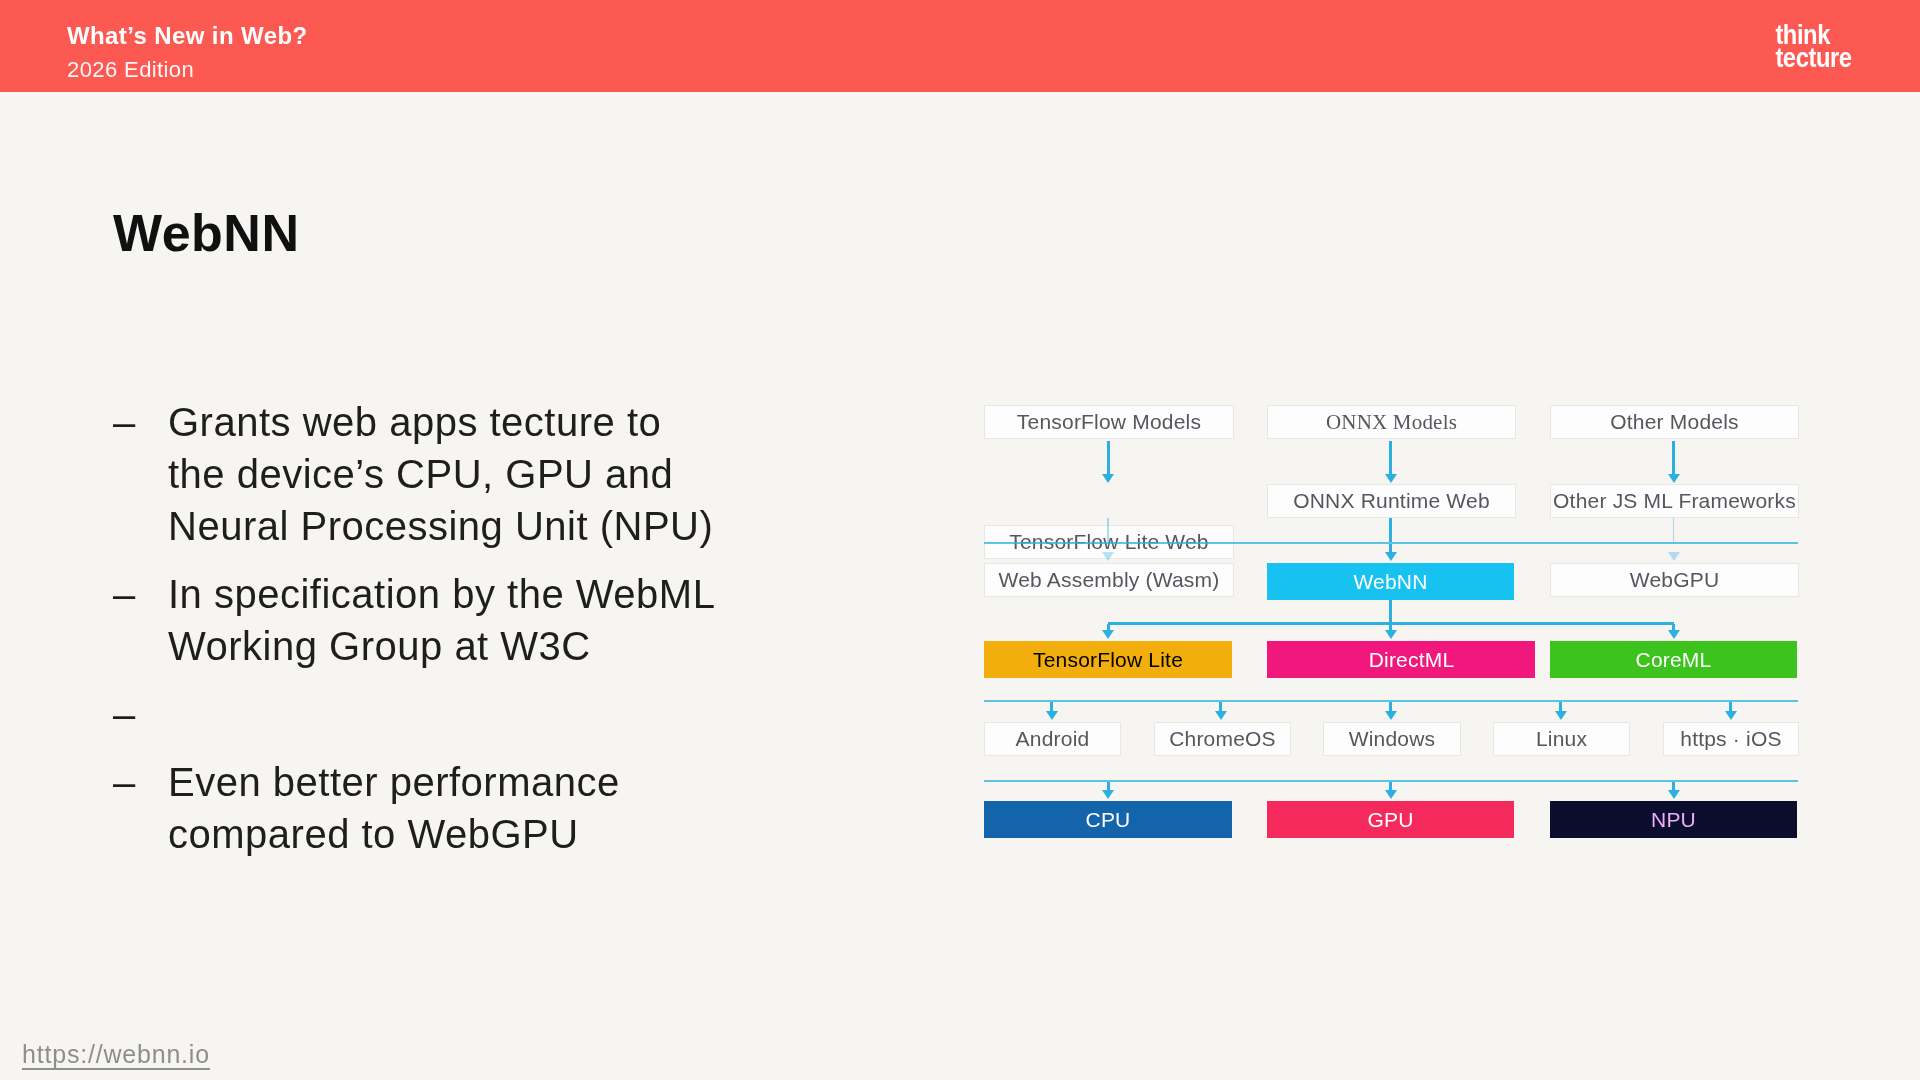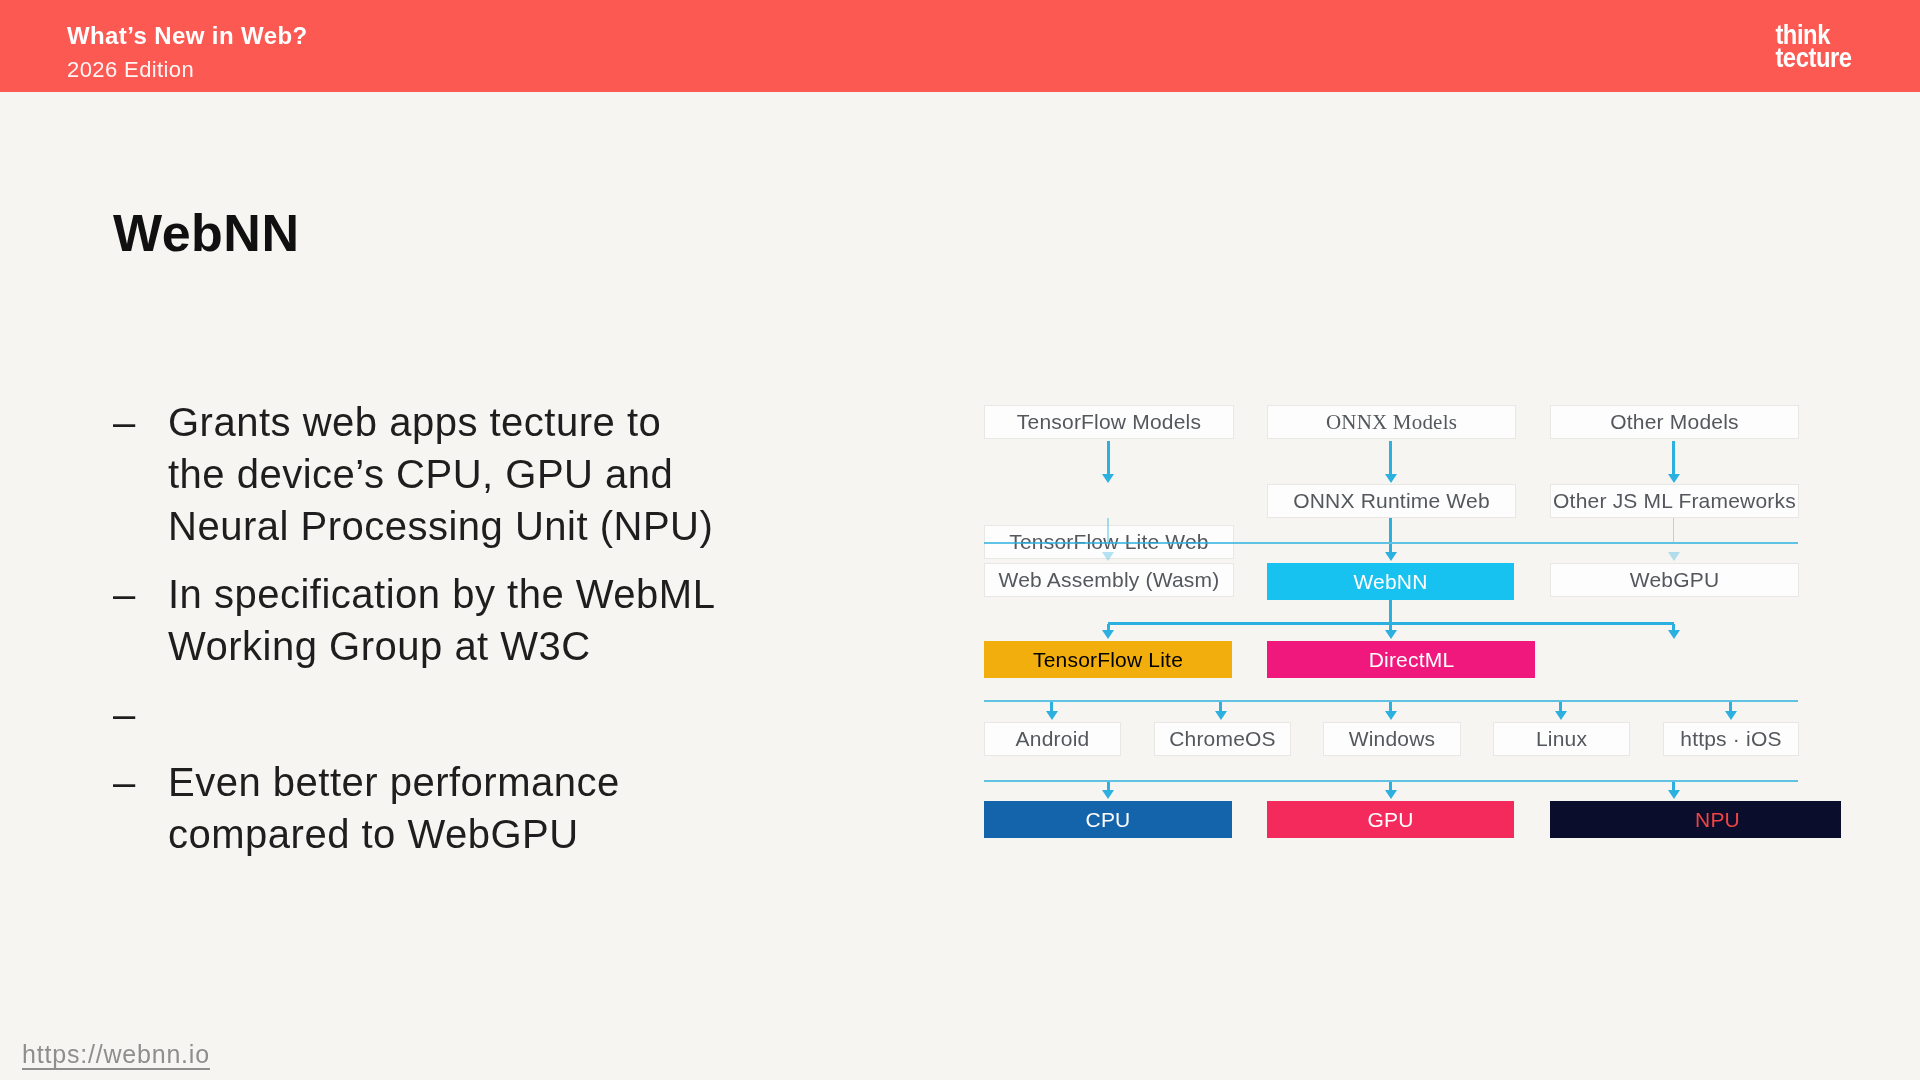--- a/index.html
+++ b/index.html
@@ -96,28 +96,29 @@
     <div class="dbox" style="left: 283px; width: 247px; top: 0px; font-family: Liberation Serif, serif;">ONNX Models</div>
     <div class="dbox" style="left: 566px; width: 247px; top: 0px;">Other Models</div>
     <div class="dbox" style="left: 0px; width: 248px; top: 79px; margin-top: 41px;">TensorFlow Lite Web</div>
     <div class="dbox" style="left: 283px; width: 247px; top: 79px;">ONNX Runtime Web</div>
     <div class="dbox" style="left: 566px; width: 247px; top: 79px;">Other JS ML Frameworks</div>
     <div class="dbox" style="left: 0px; width: 248px; top: 158px;">Web Assembly (Wasm)</div>
     <div class="dbox dbox-colored" style="left: 283px; width: 247px; top: 158px; background: rgb(24, 194, 240); color: rgb(255, 255, 255); height: 37px; line-height: 37px;">WebNN</div>
     <div class="dbox" style="left: 566px; width: 247px; top: 158px;">WebGPU</div>
     <div class="dbox dbox-colored" style="left: 0px; width: 248px; top: 236px; background: rgb(242, 174, 12); color: #000000; height: 37px; line-height: 37px;">TensorFlow Lite</div>
     <div class="dbox dbox-colored" style="left: 283px; width: 247px; top: 236px; background: rgb(240, 23, 125); color: rgb(255, 255, 255); height: 37px; line-height: 37px; padding-left: 21px;">DirectML</div>
+    <div class="dbox dbox-colored" style="left: 566px; width: 247px; top: 236px; background: rgb(60, 195, 30); color: rgb(255, 255, 255); height: 37px; line-height: 37px;">CoreML</div>
     <div class="dbox" style="left: 0px; width: 135px; top: 317px;">Android</div>
     <div class="dbox" style="left: 170px; width: 135px; top: 317px;">ChromeOS</div>
     <div class="dbox" style="left: 339px; width: 136px; top: 317px;">Windows</div>
     <div class="dbox" style="left: 509px; width: 135px; top: 317px; text-align: center;">Linux</div>
     <div class="dbox" style="left: 679px; width: 134px; top: 317px;">https · iOS</div>
     <div class="dbox dbox-colored" style="left: 0px; width: 248px; top: 396px; background: rgb(20, 100, 172); color: rgb(255, 255, 255); height: 37px; line-height: 37px;">CPU</div>
     <div class="dbox dbox-colored" style="left: 283px; width: 247px; top: 396px; background: rgb(243, 42, 91); color: rgb(255, 255, 255); height: 37px; line-height: 37px;">GPU</div>
-    <div class="dbox dbox-colored" style="left: 566px; width: 247px; top: 396px; background: rgb(10, 14, 44); color: #ef4444; height: 37px; line-height: 37px; padding-left: 44px;">NPU</div>
+    <div class="dbox dbox-colored" style="left: 566px; width: 247px; top: 396px; background: rgb(10, 14, 44); color: #f0abfc; height: 37px; line-height: 37px;">NPU</div>
     <div class="vl" style="left: 122.5px; top: 36px; width: 3px; height: 34px; background: rgb(43, 176, 223); opacity: 1;"></div>
     <div class="ah" style="left: 118px; top: 69px; border-left: 6px solid transparent; border-right: 6px solid transparent; border-top: 9px solid rgb(43, 176, 223); opacity: 1;"></div>
     <div class="vl" style="left: 405px; top: 36px; width: 3px; height: 34px; background: rgb(43, 176, 223); opacity: 1;"></div>
     <div class="ah" style="left: 400.5px; top: 69px; border-left: 6px solid transparent; border-right: 6px solid transparent; border-top: 9px solid rgb(43, 176, 223); opacity: 1;"></div>
     <div class="vl" style="left: 688px; top: 36px; width: 3px; height: 34px; background: rgb(43, 176, 223); opacity: 1;"></div>
     <div class="ah" style="left: 683.5px; top: 69px; border-left: 6px solid transparent; border-right: 6px solid transparent; border-top: 9px solid rgb(43, 176, 223); opacity: 1;"></div>
     <div class="vl" style="left: 123.25px; top: 113px; width: 1.5px; height: 24px; background: rgb(43, 176, 223); opacity: 0.4;"></div>
     <div class="vl" style="left: 405px; top: 113px; width: 3px; height: 24px; background: rgb(43, 176, 223); opacity: 1;"></div>
     <div class="vl" style="left: 688.75px; top: 113px; width: 1.5px; height: 24px; background: rgb(43, 176, 223); opacity: 0.4;"></div>
     <div class="hl" style="left: 0px; top: 137px; width: 814px; height: 2px; background: rgb(43, 176, 223); opacity: 0.75;"></div>

